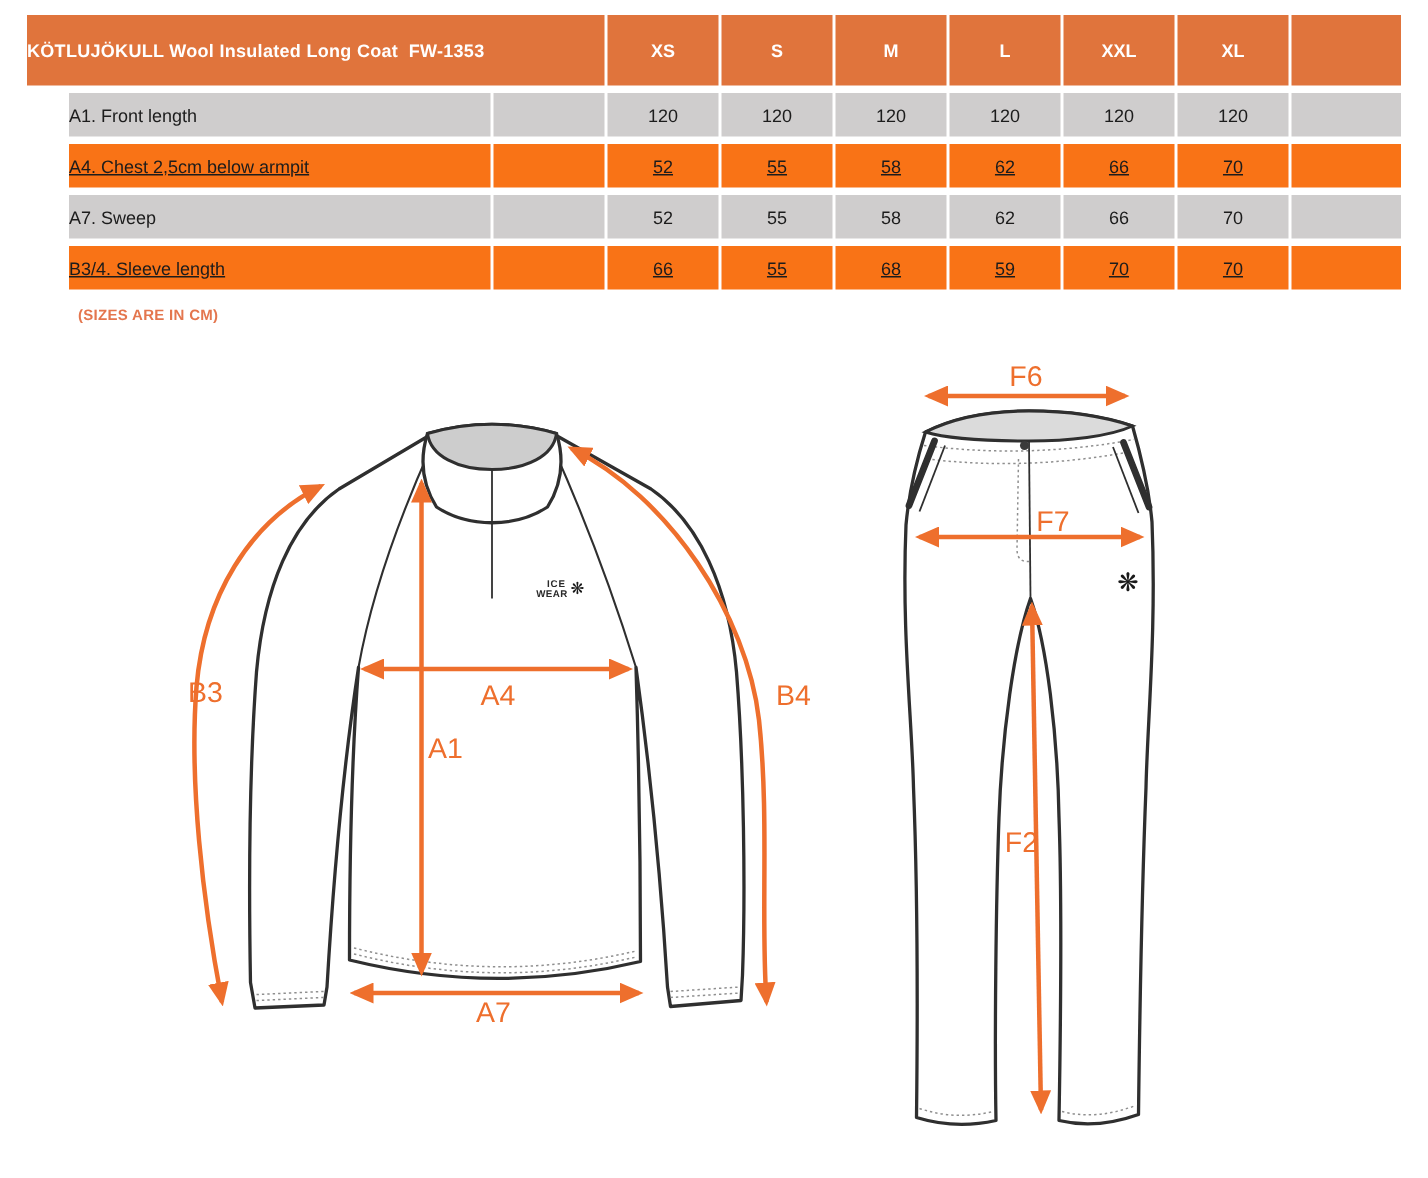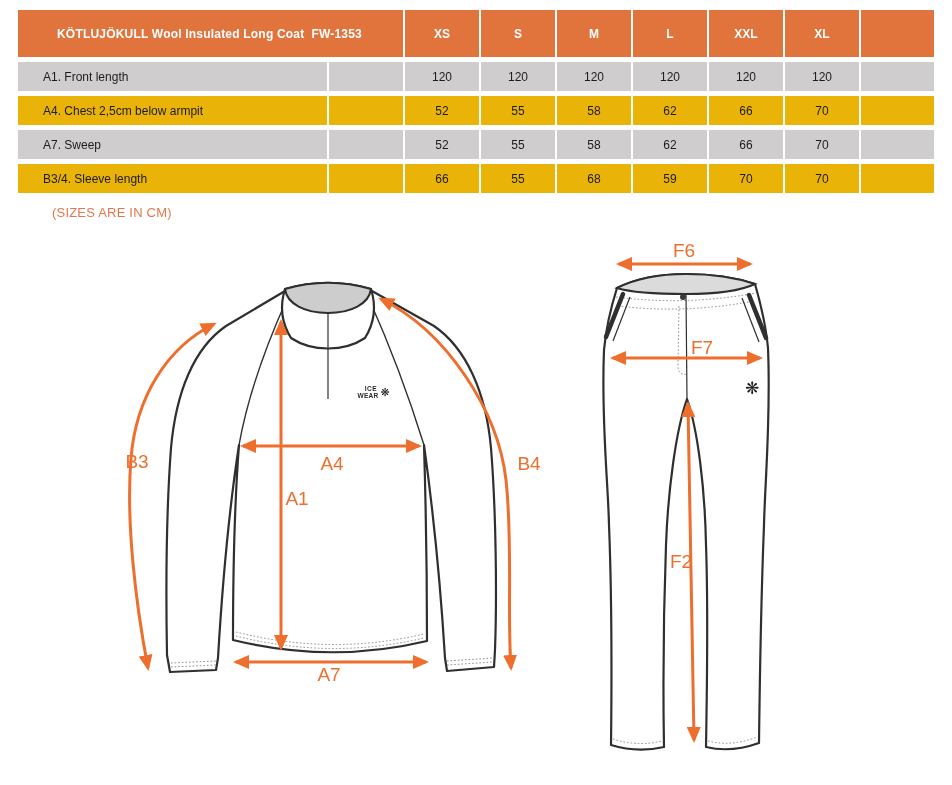--- a/index.html
+++ b/index.html
@@ -11,34 +11,34 @@
     display:grid;
     grid-template-columns:309px repeat(7,74px) 73px;
     grid-template-rows:47px repeat(4,29px);
     gap:5px 2px;
   }
   .hcell{
     background:#E0743C;color:#ffffff;font-weight:bold;font-size:12px;
     display:flex;align-items:center;justify-content:center;
   }
   .hcell.title{
-    grid-column:1 / 3;justify-content:flex-start;padding-left:39px;
+    grid-column:1 / 3;justify-content:flex-start;
     white-space:pre;letter-spacing:.2px;
   }
   .cell{
     font-size:12px;color:#1c1c1c;
     display:flex;align-items:center;justify-content:center;
   }
-  .cell.label{justify-content:flex-start;padding-left:25px;}
+  .cell.label{justify-content:flex-start;margin-left:28px;}
   .bg-dark{background:#CFCDCD;}
-  .bg-light{background:#eab308;}
+  .bg-light{background:#f97316;text-decoration:underline;}
 
   .sizes-note{
     position:absolute;left:52px;top:205px;
-    font-size:13px;color:#E4764E;letter-spacing:.2px;
+    font-size:10px;color:#E4764E;letter-spacing:.2px;font-weight:bold;
   }
 
   
   .diagram-svg{position:absolute;left:0;top:235px;}
   .outline{fill:#ffffff;stroke:#2F2F2F;stroke-width:2.2;stroke-linejoin:round;stroke-linecap:round;}
   .seam{fill:none;stroke:#2F2F2F;stroke-width:1.4;stroke-linecap:round;}
   .thin{fill:none;stroke:#2F2F2F;stroke-width:1.2;}
   .stitch{fill:none;stroke:#8F8F8F;stroke-width:1;stroke-dasharray:1.6 2;}
   .shade{fill:#CDCDCD;stroke:#2F2F2F;stroke-width:2;}
   .shade-light{fill:#DBDBDB;stroke:#2F2F2F;stroke-width:2;}

